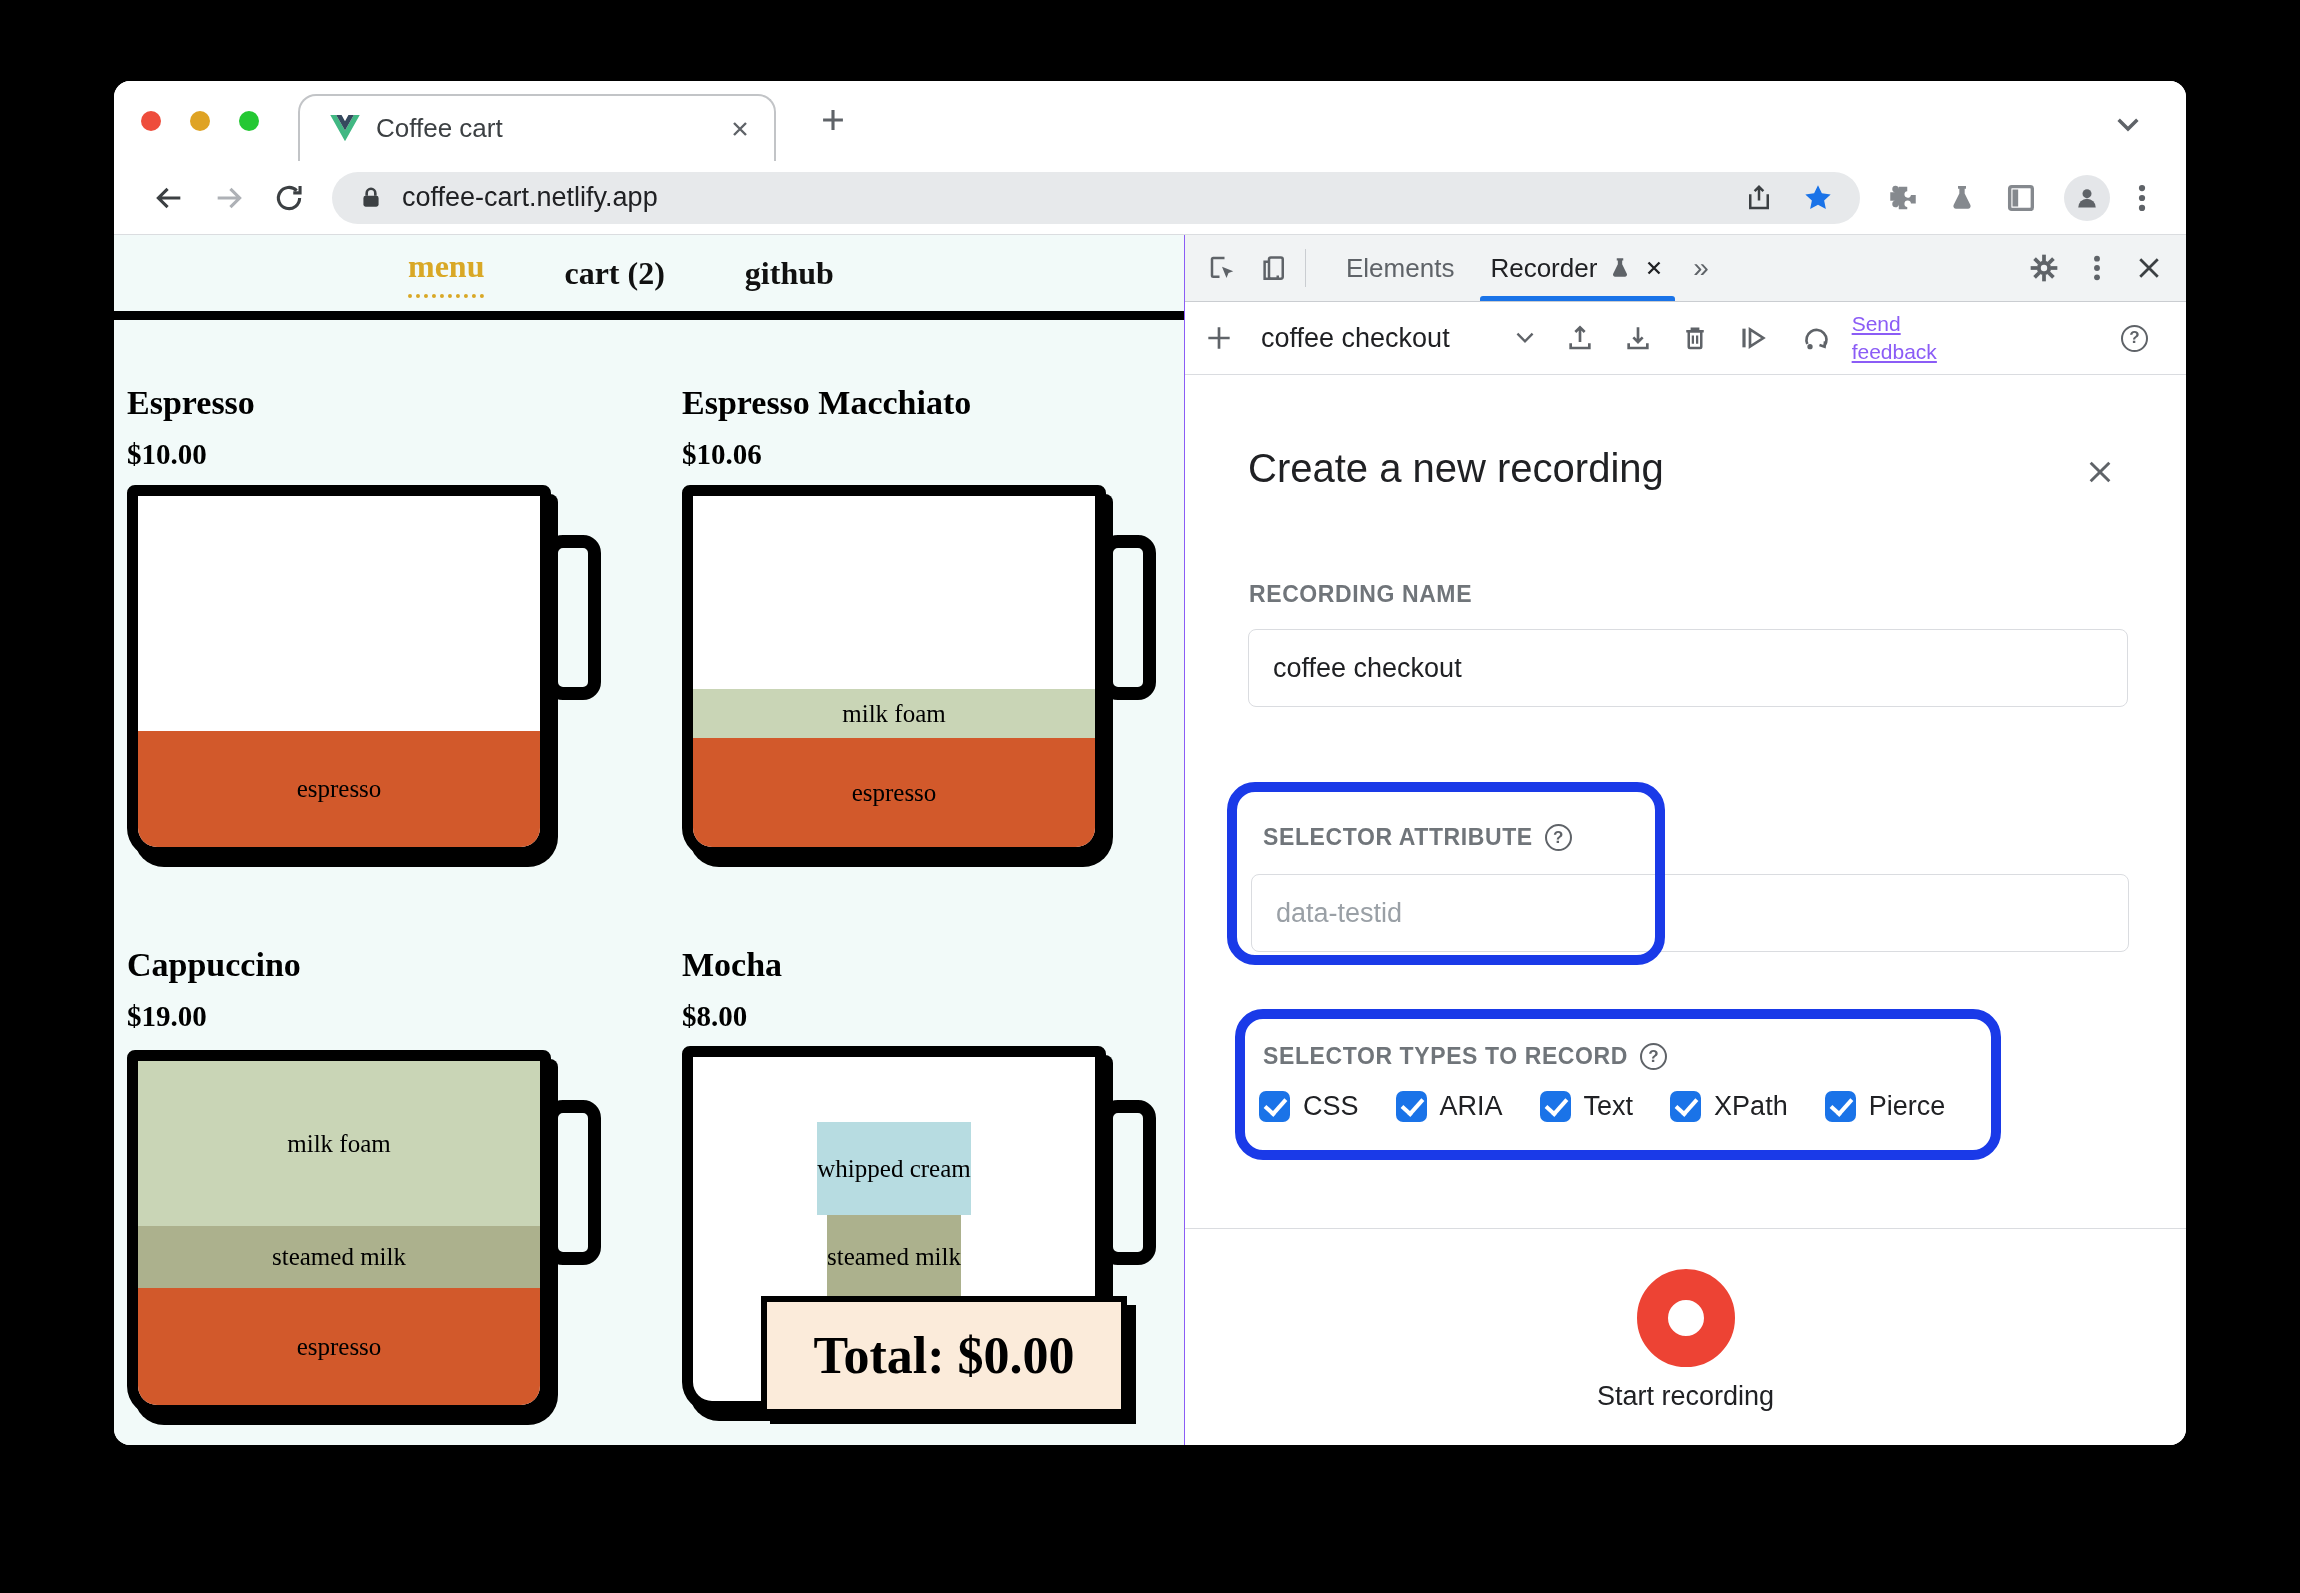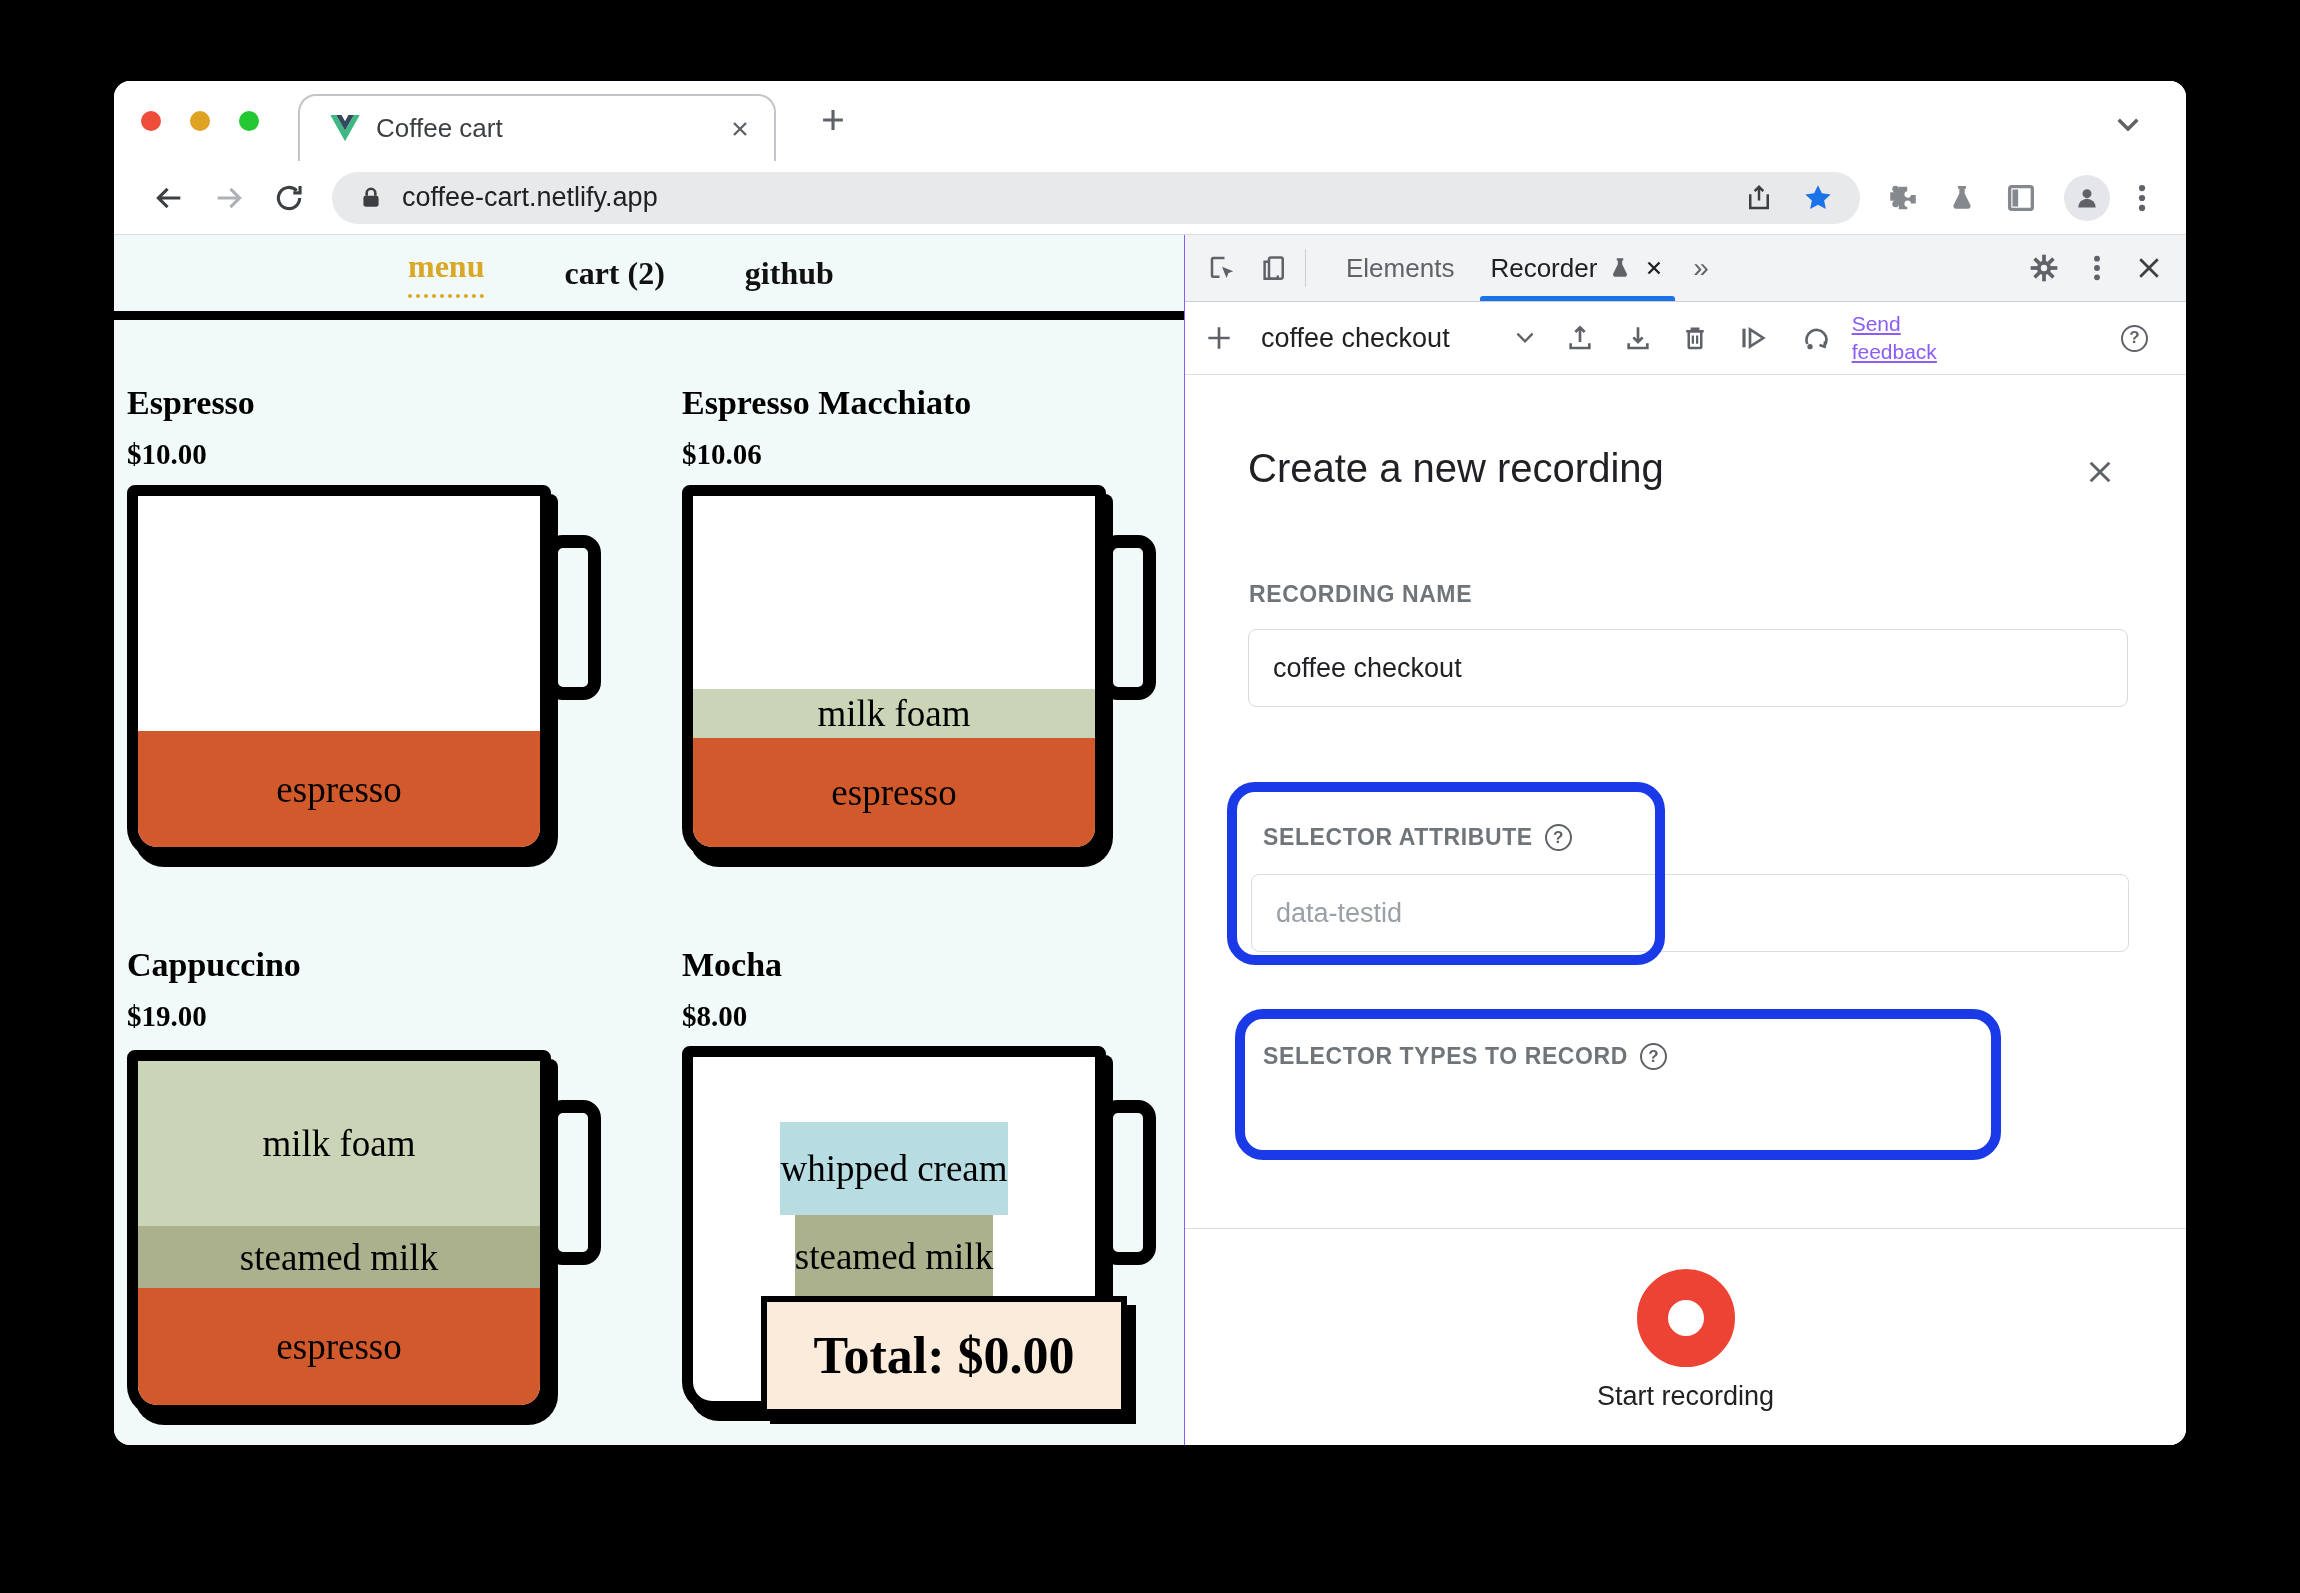--- a/index.html
+++ b/index.html
@@ -44,21 +44,21 @@
   .app-nav a { font-size:32px; font-weight:700; color:#111; text-decoration:none; }
   .app-nav a.active { color:#D9A826; border-bottom:4px dotted #D9A826; padding-bottom:9px; }
 
   .item { position:absolute; width:490px; }
   .item-title { font-size:34px; font-weight:700; color:#000; }
   .item-price { font-size:29px; font-weight:700; color:#000; margin-top:16px; }
   .cup { position:absolute; left:0; width:424px; border:11px solid #000; border-radius:8px 8px 30px 30px;
     background:#fff; box-shadow:7px 9px 0 #000; display:flex; flex-direction:column;
     justify-content:flex-end; overflow:hidden; }
   .handle { position:absolute; width:56px; height:165px; border:13px solid #000; border-radius:18px; }
-  .layer { display:flex; align-items:center; justify-content:center; font-size:37px; color:#000; }
+  .layer { display:flex; align-items:center; justify-content:center; font-size:25px; color:#000; }
   .c-esp { background:#D2592B; } .c-foam { background:#C9D5B6; } .c-steam { background:#ACB18D; }
   .c-cream { background:#B7DCE1; } .c-choc { background:#96713D; }
 
   .total-box { position:absolute; left:647px; top:1061px; width:366px; height:119px; z-index:5;
     background:#FBEBDA; border:6px solid #000; box-shadow:9px 9px 0 #000;
     display:flex; align-items:center; justify-content:center; font-size:52px; font-weight:600; color:#000; }
 
   
   .devtools { flex:1; background:#fff; border-left:1px solid #8b5cf6; position:relative; }
   .dt-tabs { height:67px; background:#F1F3F4; border-bottom:1px solid #CACDD1;
@@ -420,20 +420,42 @@
         <span class="dlg-label">SELECTOR ATTRIBUTE</span>
         <span class="q-icon"></span>
       </div>
       <input class="dlg-input" id="attr-input" placeholder="data-testid" style="">
       <div class="hl-box" id="hl-attr"></div>
 
       <div class="lbl-row" id="types-label-row">
         <span class="dlg-label">SELECTOR TYPES TO RECORD</span>
         <span class="q-icon"></span>
       </div>
+      <div class="checkrow">
+        <span class="check-group">
+          <span class="checkbox"></span>
+          <span class="check-label">CSS</span>
+        </span>
+        <span class="check-group">
+          <span class="checkbox"></span>
+          <span class="check-label">ARIA</span>
+        </span>
+        <span class="check-group">
+          <span class="checkbox"></span>
+          <span class="check-label">Text</span>
+        </span>
+        <span class="check-group">
+          <span class="checkbox"></span>
+          <span class="check-label">XPath</span>
+        </span>
+        <span class="check-group">
+          <span class="checkbox"></span>
+          <span class="check-label">Pierce</span>
+        </span>
+      </div>
       <div class="hl-box" id="hl-types"></div>
 
       <div class="dt-divider"></div>
       <div class="record-btn"></div>
       <div class="record-label">Start recording</div>
 
     </div>
   </div>
 </div>
 

